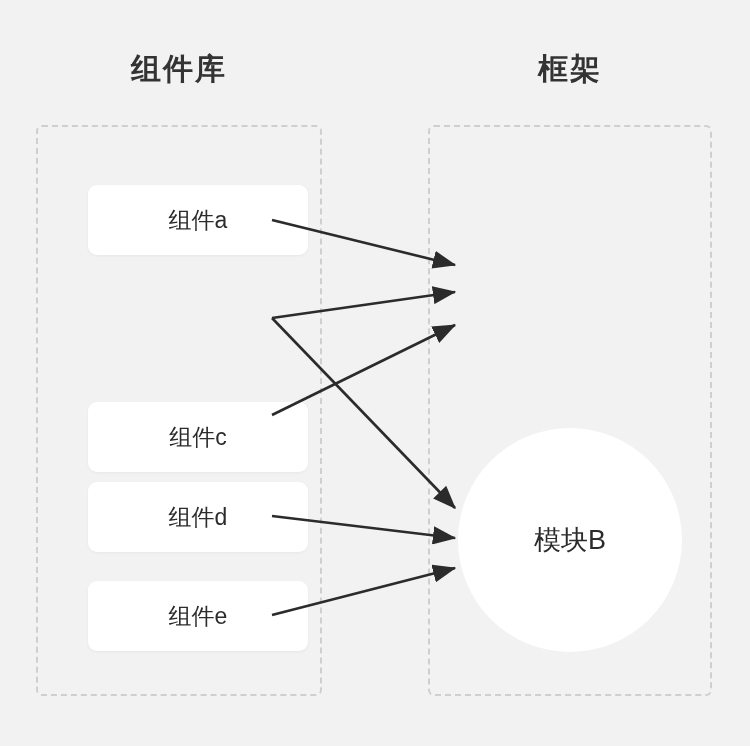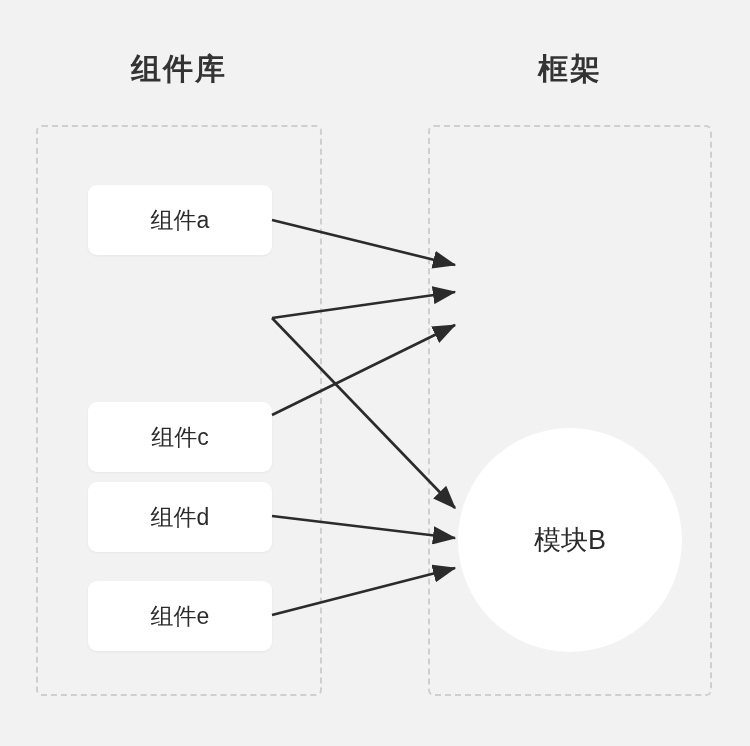--- a/index.html
+++ b/index.html
@@ -40,21 +40,21 @@
     box-sizing: border-box;
     background: transparent;
   }
   #group-library   { left: 36px;  top: 125px; width: 286px; height: 571px; }
   #group-framework { left: 428px; top: 125px; width: 284px; height: 571px; }
 
   
   .component-card {
     position: absolute;
     left: 88px;
-    width: 184px;
+    width: 220px;
     height: 70px;
     background: #ffffff;
     border-radius: 9px;
     box-shadow: 0 1px 3px rgba(0,0,0,0.05);
     display: flex;
     align-items: center;
     justify-content: center;
     font-size: 23px;
     color: #2b2b2b;
     box-sizing: border-box;

